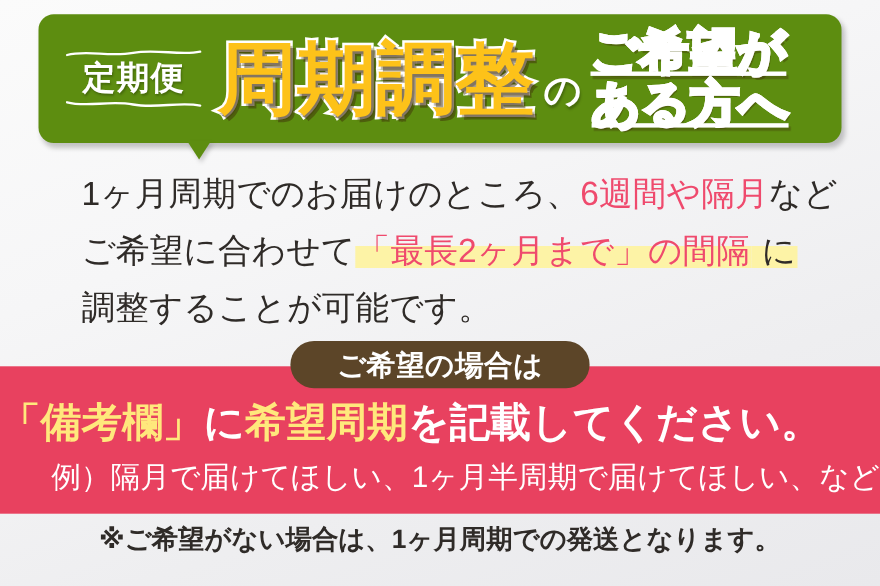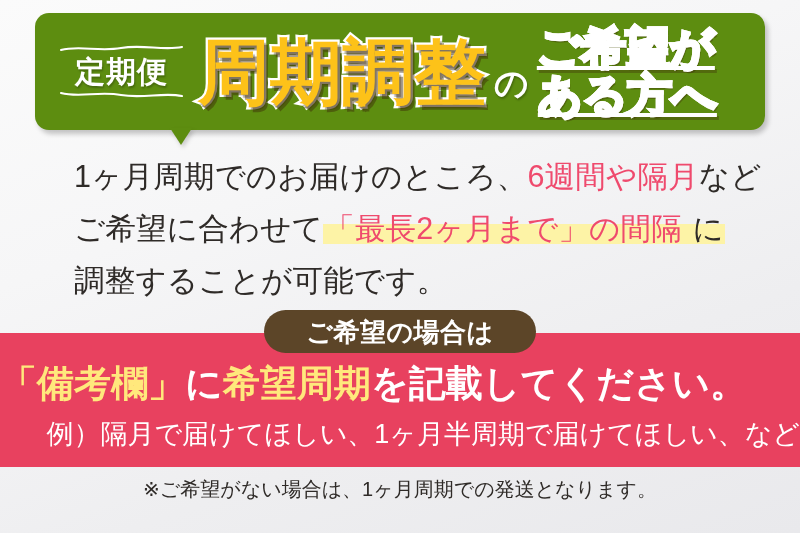--- a/index.html
+++ b/index.html
@@ -218,22 +218,22 @@
   }
 
   
   .footer-note {
     position: absolute;
     left: 0;
     top: 478px;
     width: 800px;
     text-align: center;
     color: #2f2b28;
-    font-size: 20px;
-    font-weight: 400;
+    font-size: 24px;
+    font-weight: 700;
     line-height: 1.1;
     letter-spacing: 0px;
     white-space: nowrap;
   }
 </style>
 </head>
 <body>
 
 <div id="banner">
 

